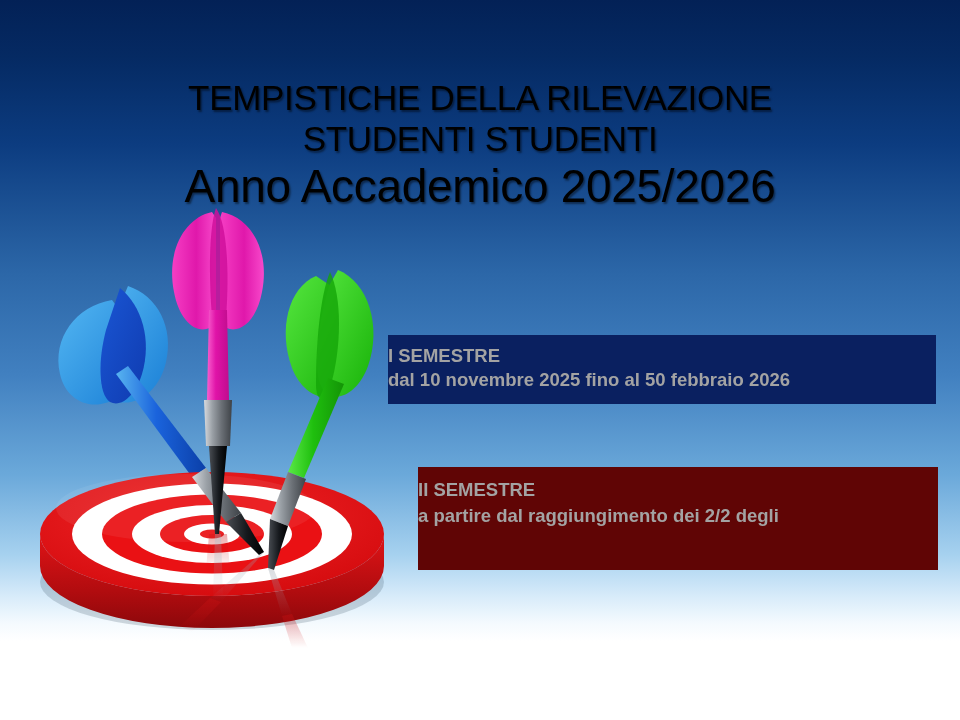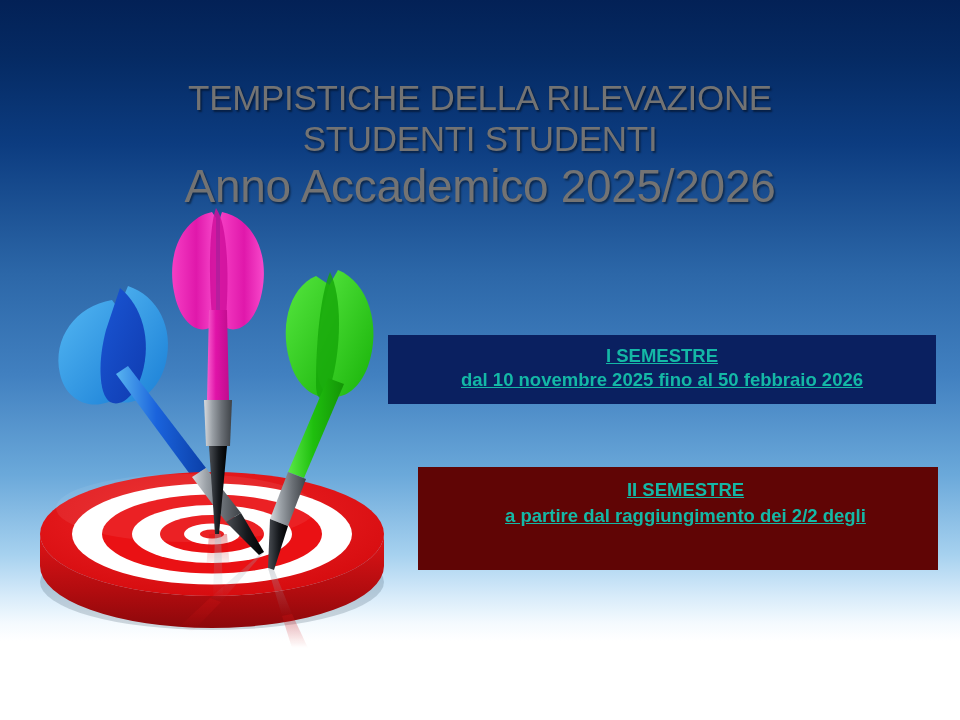--- a/index.html
+++ b/index.html
@@ -44,45 +44,44 @@
   .title-block {
     position: absolute;
     left: 0;
     top: 78px;
     width: 960px;
     text-align: center;
     z-index: 40;
     pointer-events: none;
   }
   .title-line {
-    color: #737373;
+    color: #000000;
     font-weight: normal;
     letter-spacing: -0.3px;
     text-shadow: 1.5px 1.5px 2px rgba(0,0,0,0.45);
     line-height: 1.16;
     white-space: nowrap;
   }
   .title-l1, .title-l2 {
     font-size: 35px;
   }
   .title-l3 {
     font-size: 46px;
     margin-top: 1px;
   }
 
   
   .infobox {
     position: absolute;
     z-index: 45;
-    color: #14b8a6;
+    color: #a3a3a3;
     font-weight: bold;
-    text-align: center;
+    text-align: left;
     box-sizing: border-box;
     line-height: 1.32;
-    text-decoration: underline;
   }
   .infobox .ib-line {
     display: block;
     white-space: nowrap;
   }
 
   #box-sem1 {
     left: 388px;
     top: 335px;
     width: 548px;
@@ -93,21 +92,21 @@
   }
   #box-sem2 {
     left: 418px;
     top: 467px;
     width: 520px;
     height: 103px;
     background: #600505;
     padding-top: 10px;
     font-size: 18.5px;
   }
-  #box-sem2 .ib-line { line-height: 1.42; margin-left: 15px; }
+  #box-sem2 .ib-line { line-height: 1.42; }
 
   
   #artwork {
     position: absolute;
     left: 16px;
     top: 178px;
     width: 400px;
     height: 470px;
     z-index: 20;
   }

